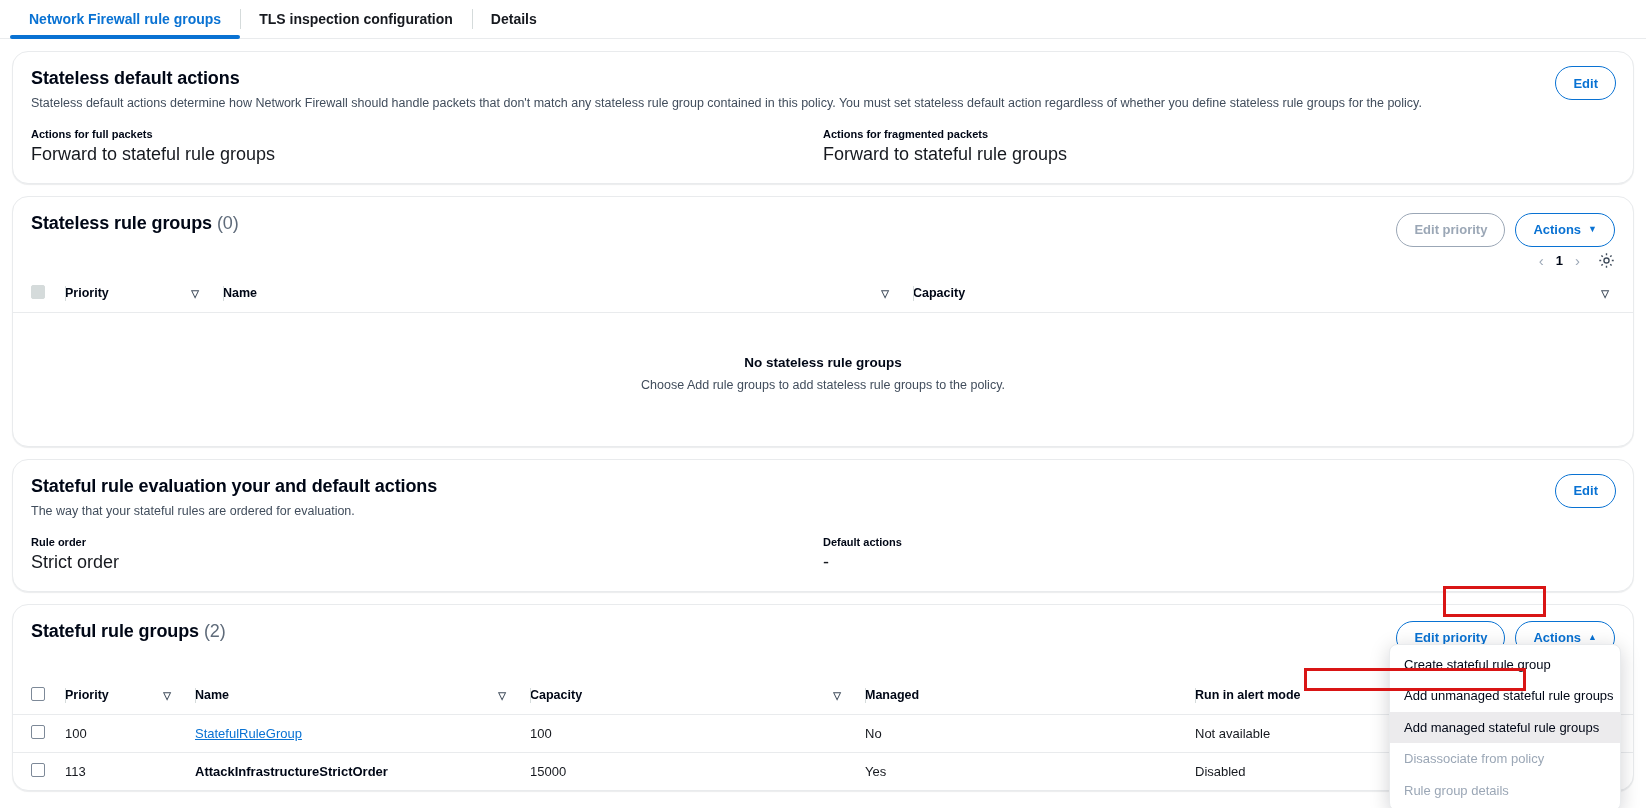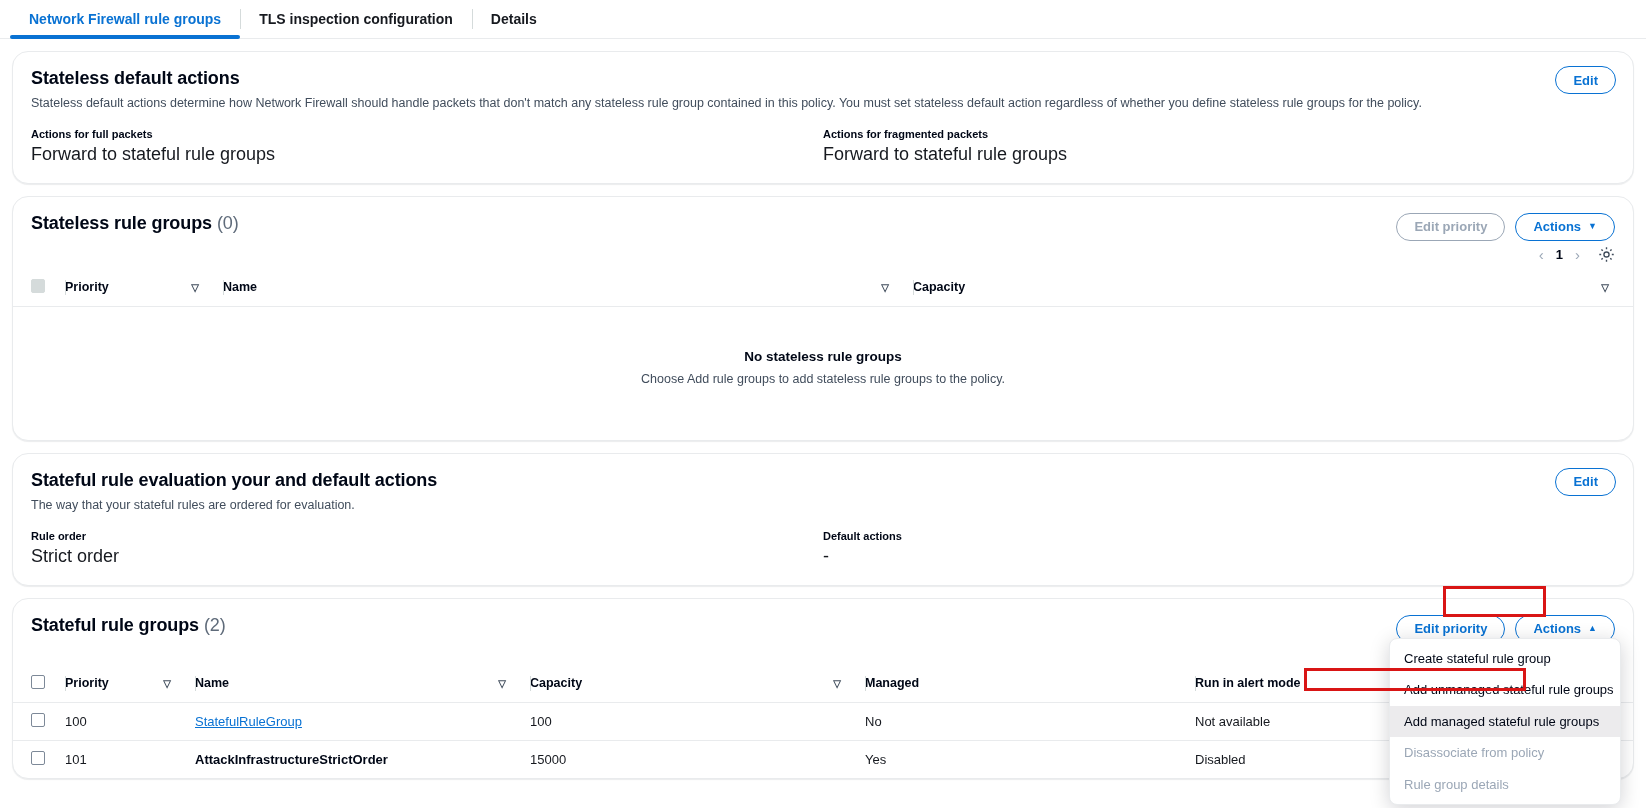--- a/index.html
+++ b/index.html
@@ -56,21 +56,21 @@
   .c-title .count { font-weight: normal; color: #5f6b7a; }
   .c-desc {
     font-size: 12.5px; color: #414d5c; margin-top: 6px; line-height: 1.35;
   }
 
   .hdr-row { display: flex; align-items: flex-start; justify-content: space-between; }
 
   
   .btn {
     display: inline-flex; align-items: center; justify-content: center; gap: 7px;
-    height: 28px; padding: 4px 17px;
+    height: 28px; padding: 16px 17px;
     border-radius: 18px;
     font-size: 13px; font-weight: bold;
     border: 1.6px solid #0972d3;
     color: #0972d3; background: #fff;
     cursor: pointer; white-space: nowrap;
   }
   .btn.disabled { border-color: #9ba7b6; color: #9ba7b6; cursor: default; }
   .caret { font-size: 9px; line-height: 1; }
 
   .edit-btn { position: absolute; top: 14px; right: 17px; }
@@ -356,21 +356,21 @@
             <span class="cell-link">StatefulRuleGroup</span>
           </td>
           <td>100</td>
           <td>No</td>
           <td>Not available</td>
         </tr>
         <tr>
           <td class="chk-cell">
             <span class="chk"></span>
           </td>
-          <td>101</td>
+          <td>113</td>
           <td>
             <span class="cell-bold">AttackInfrastructureStrictOrder</span>
           </td>
           <td>15000</td>
           <td>Yes</td>
           <td>Disabled</td>
         </tr>
       </tbody>
     </table>
   </div>

